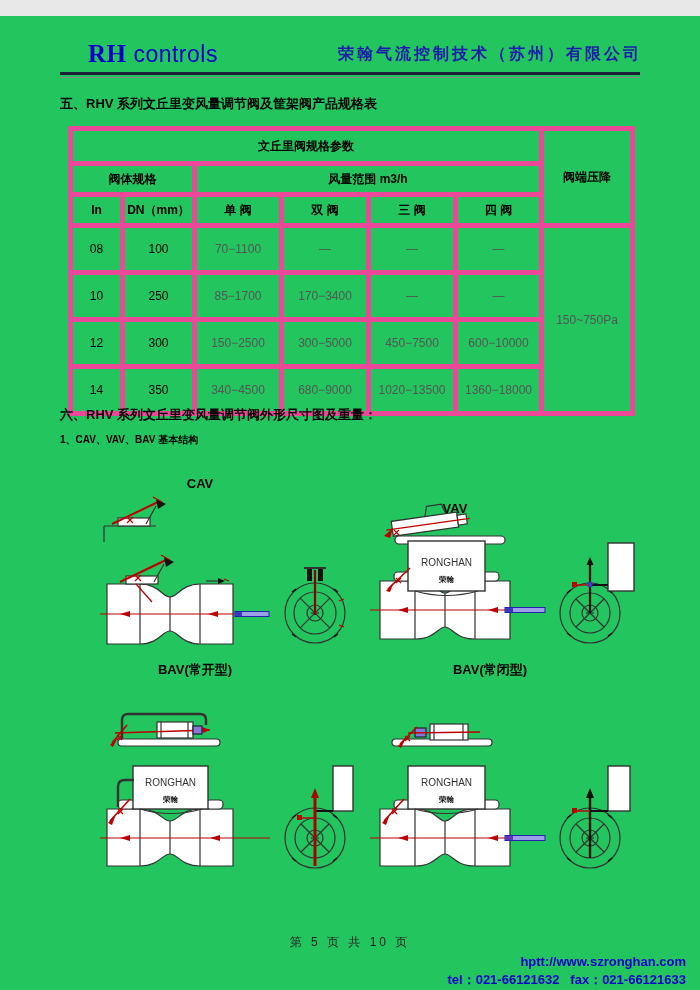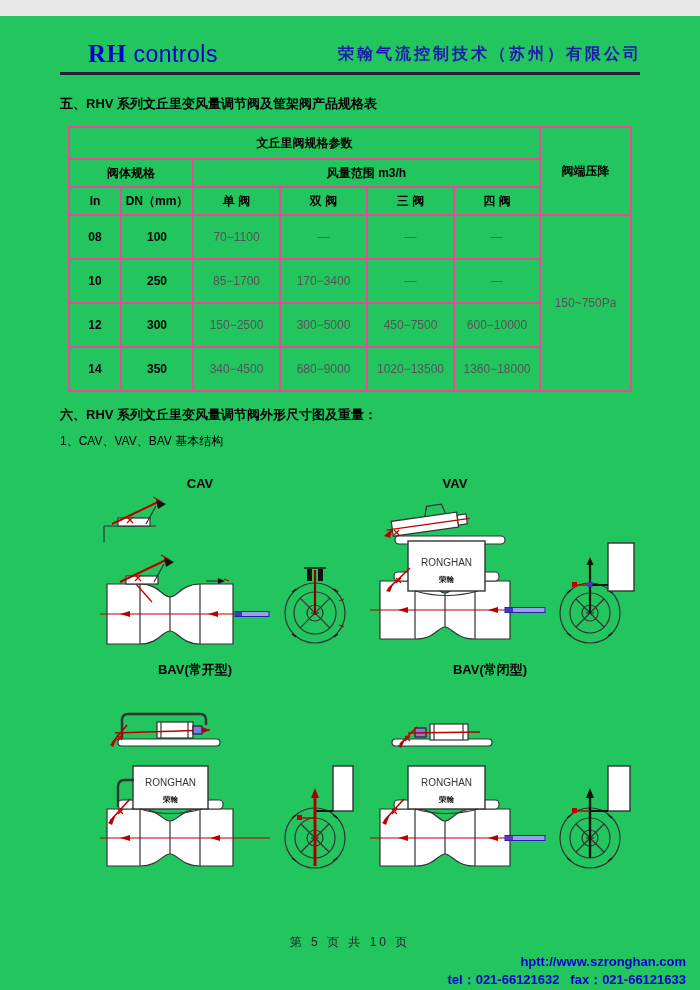--- a/index.html
+++ b/index.html
@@ -7,28 +7,28 @@
         font-family:"Liberation Sans",sans-serif;color:#111;overflow:hidden;}
   
   .logo{position:absolute;left:88px;top:24px;font-size:23px;color:#0000cc;letter-spacing:.5px;}
   .logo .rh{font-weight:bold;font-family:"Liberation Serif",serif;font-size:25px;}
   .company{position:absolute;right:58px;top:28px;font-size:16px;font-weight:bold;color:#1a1aad;
            letter-spacing:3px;font-family:"Liberation Serif",serif;}
   .hrule{position:absolute;left:60px;top:56px;width:580px;height:2px;
          border-top:3px solid #1e1e38;border-bottom:1px solid #888;}
   
   .sec-title{position:absolute;left:60px;font-size:13px;font-weight:bold;color:#000;}
-  .sub-title{position:absolute;left:60px;font-size:12px;font-weight:normal;color:#000;}
+  .sub-title{position:absolute;left:60px;font-size:10px;font-weight:bold;color:#000;}
   
   table.spec{position:absolute;left:68px;top:110px;border-collapse:collapse;
              border:2px solid #000;table-layout:fixed;}
-  table.spec td{border:2px solid #ec4899;text-align:center;vertical-align:middle;
+  table.spec td{border:5px solid #ec4899;text-align:center;vertical-align:middle;
                 font-size:12px;padding:0;}
   td.hd{font-weight:bold;color:#000;}
-  td.val-b{font-weight:bold;color:#000;}
+  td.val-b{font-weight:normal;color:#000;}
   td.val-g{color:#555;font-size:12px;}
   tr.r1 td{height:30px;} tr.r2 td{height:26px;} tr.r3 td{height:26px;}
   tr.data td{height:42px;}
   
   .draw-label{position:absolute;text-align:center;font-size:13px;font-weight:bold;color:#000;}
   svg{position:absolute;}
   
   .page-info{position:absolute;left:0;top:918px;width:700px;text-align:center;
              font-size:12px;color:#222;letter-spacing:3px;}
   .site{position:absolute;right:14px;top:938px;font-size:13px;font-weight:bold;color:#0000cc;}
@@ -105,21 +105,21 @@
       <td class="val-g">1020−13500</td>
       <td class="val-g">1360−18000</td>
     </tr>
   </tbody>
     </table>
 
   <div class="sec-title" style="top:390px">六、RHV 系列文丘里变风量调节阀外形尺寸图及重量：</div>
   <div class="sub-title" style="top:417px">1、CAV、VAV、BAV 基本结构</div>
 
   <div class="draw-label" style="left:60px;top:460px;width:280px">CAV</div>
-  <div class="draw-label" style="left:370px;top:460px;width:170px">VAV</div>
+  <div class="draw-label" style="left:370px;top:485px;width:170px">VAV</div>
   <div class="draw-label" style="left:370px;top:645px;width:240px">BAV(常闭型)</div>
   <div class="draw-label" style="left:60px;top:645px;width:270px">BAV(常开型)</div>
 
   <svg style="left:60px;top:478px" width="310" height="172" viewBox="0 0 310 172">
     <g fill="none" stroke="#333" stroke-width="1.2">
 
       <path d="M44,32 H96 M44,32 V48"></path>
       <g transform="translate(50,32)">
         <rect x="8" y="-8" width="32" height="8" fill="#fff"></rect>
         <line x1="36" y1="-2" x2="46" y2="-20"></line>

